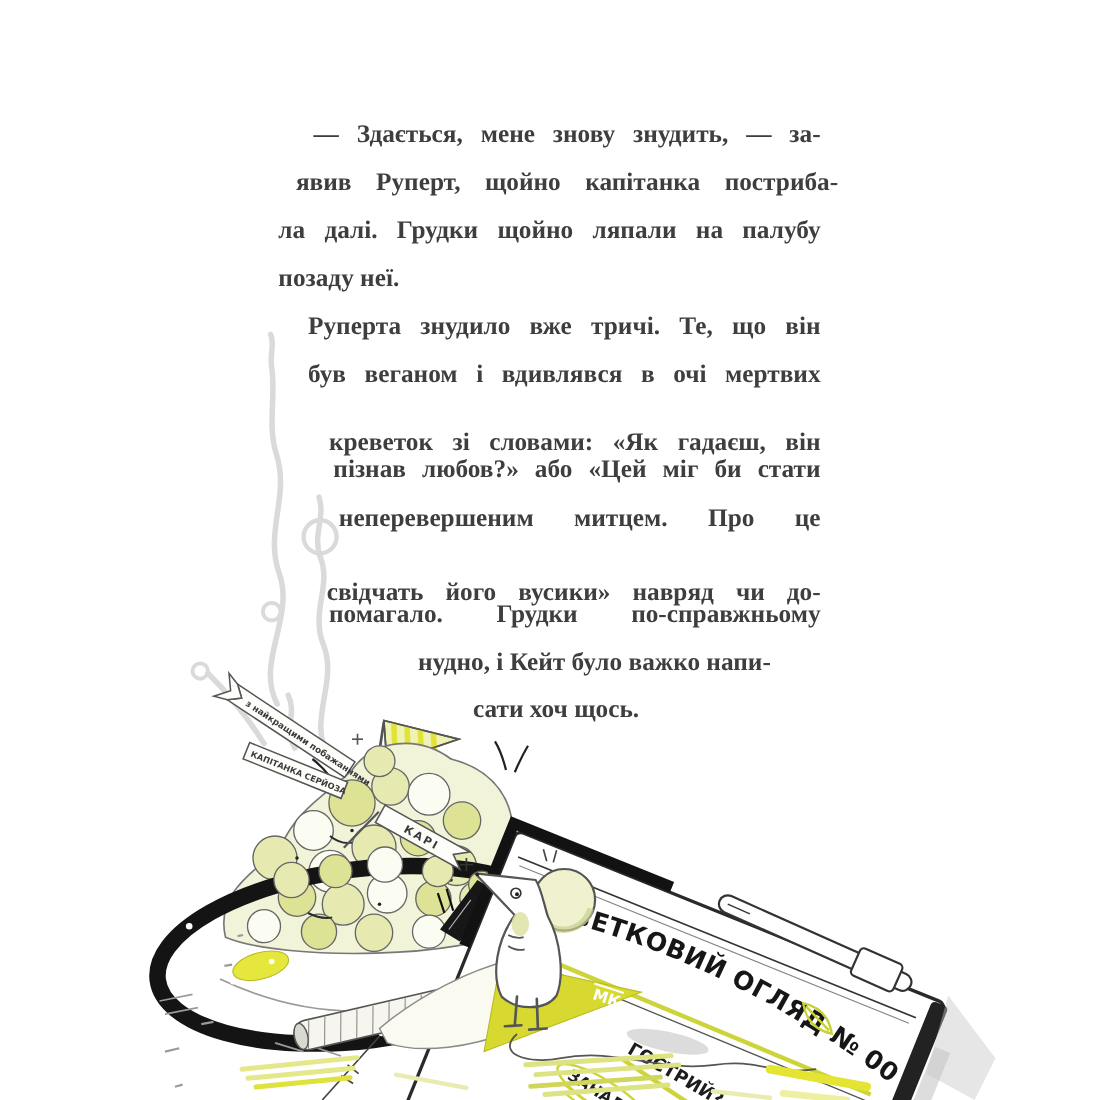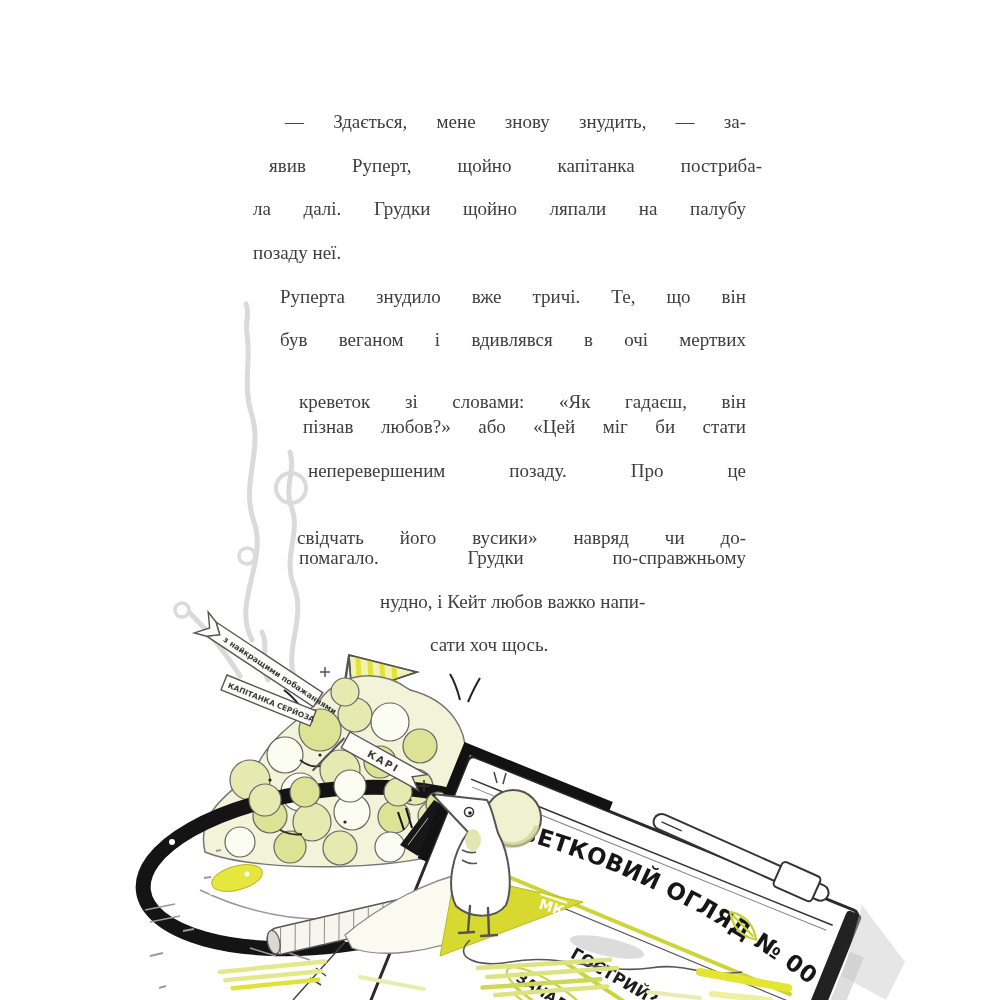--- a/index.html
+++ b/index.html
@@ -1,20 +1,20 @@
 <!DOCTYPE html>
 <html><head>
 <meta charset="utf-8">
 <style>
   html,body{margin:0;padding:0;background:#ffffff;}
   #page{position:relative;width:1000px;height:1000px;background:#ffffff;overflow:hidden;
         font-family:"Liberation Serif","DejaVu Serif",serif;}
   #art{position:absolute;left:0;top:0;width:1000px;height:1000px;}
-  .ln{position:absolute;font-size:19px;line-height:36px;color:#3e3e3e;
-      text-align:justify;text-align-last:justify;}
+  .ln{position:absolute;font-size:23px;line-height:36px;color:#3e3e3e;
+      text-align:justify;text-align-last:justify;font-weight:bold;}
   .ln.end{text-align:center;text-align-last:left;white-space:nowrap;}
   
   .l1{left:285px;top:104px;width:461px;}
   .l2{left:253px;top:148px;width:493px;margin-left:16px;}
   .l3{left:253px;top:191px;width:493px;}
   .l4{left:253px;top:235px;}
   .l5{left:280px;top:279px;width:466px;}
   .l6{left:280px;top:322px;width:466px;}
   .l7{left:299px;top:366px;width:447px;margin-top:18px;}
   .l8{left:303px;top:409px;width:443px;}
@@ -311,20 +311,20 @@
 
   <div>
     <div class="ln l1">— Здається, мене знову знудить, — за-</div>
     <div class="ln l2">явив Руперт, щойно капітанка постриба-</div>
     <div class="ln l3">ла далі. Грудки щойно ляпали на палубу</div>
     <div class="ln l4 end">позаду неї.</div>
     <div class="ln l5">Руперта знудило вже тричі. Те, що він</div>
     <div class="ln l6">був веганом і вдивлявся в очі мертвих</div>
     <div class="ln l7">креветок зі словами: «Як гадаєш, він</div>
     <div class="ln l8">пізнав любов?» або «Цей міг би стати</div>
-    <div class="ln l9">неперевершеним позаду. Про це</div>
+    <div class="ln l9">неперевершеним митцем. Про це</div>
     <div class="ln l10">свідчать його вусики» навряд чи до-</div>
     <div class="ln l11">помагало. Грудки по-справжньому</div>
-    <div class="ln l12 end">нудно, і Кейт любов важко напи-</div>
+    <div class="ln l12 end">нудно, і Кейт було важко напи-</div>
     <div class="ln l13 end">сати хоч щось.</div>
   </div>
 
 </div>
 
 </body></html>

